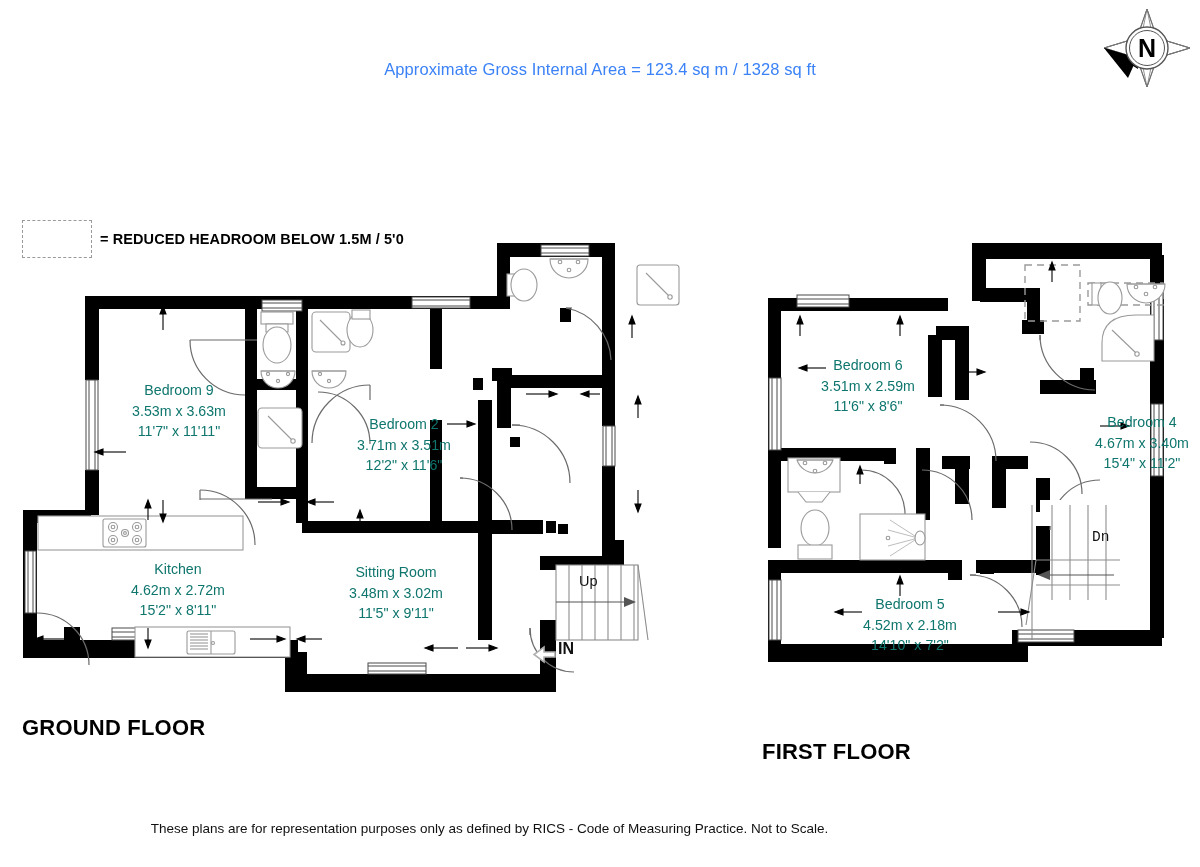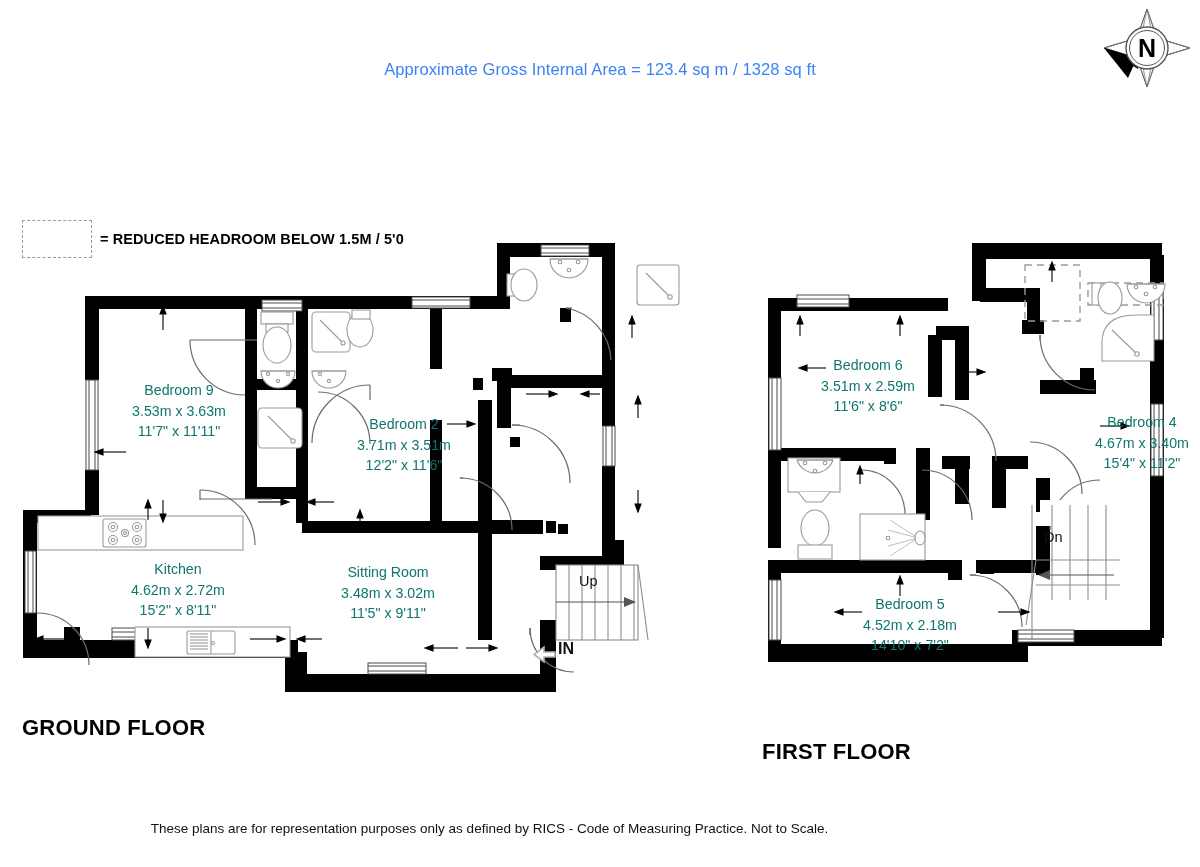--- a/index.html
+++ b/index.html
@@ -568,21 +568,21 @@
     <span class="rl-ft">12'2" x 11'6"</span>
   </div>
 
 
   <div class="room-label" style="left:178px; top:559px;">
     <span class="rl-name">Kitchen</span>
     <span class="rl-m">4.62m x 2.72m</span>
     <span class="rl-ft">15'2" x 8'11"</span>
   </div>
 
-  <div class="room-label" style="left:388px; top:562px;text-align:center;">
+  <div class="room-label" style="left:396px; top:562px;text-align:center;">
     <span class="rl-name">Sitting Room</span>
     <span class="rl-m">3.48m x 3.02m</span>
     <span class="rl-ft">11'5" x 9'11"</span>
   </div>
 
   <div class="room-label" style="left:868px; top:355px;">
     <span class="rl-name">Bedroom 6</span>
     <span class="rl-m">3.51m x 2.59m</span>
     <span class="rl-ft">11'6" x 8'6"</span>
   </div>
@@ -594,21 +594,21 @@
   </div>
 
   <div class="room-label" style="left:910px; top:594px;">
     <span class="rl-name">Bedroom 5</span>
     <span class="rl-m">4.52m x 2.18m</span>
     <span class="rl-ft">14'10" x 7'2"</span>
   </div>
 
   <div class="mini-label" style="left:532px; top:573px;margin-left:47px;">Up</div>
   <div class="mini-label bold" style="left:558px; top:640px;">IN</div>
-  <div class="mini-label" style="left:1044px; top:529px;">Dn</div>
+  <div class="mini-label" style="left:1092px; top:529px;font-family:Liberation Mono, monospace;">Dn</div>
 
   <div class="floor-title" id="ground-floor-title">GROUND FLOOR</div>
   <div class="floor-title" id="first-floor-title">FIRST FLOOR</div>
 
   <div id="footer">
     <div>These plans are for representation purposes only as defined by RICS - Code of Measuring Practice. Not to Scale.</div>
   </div>
 
 </div>
 

